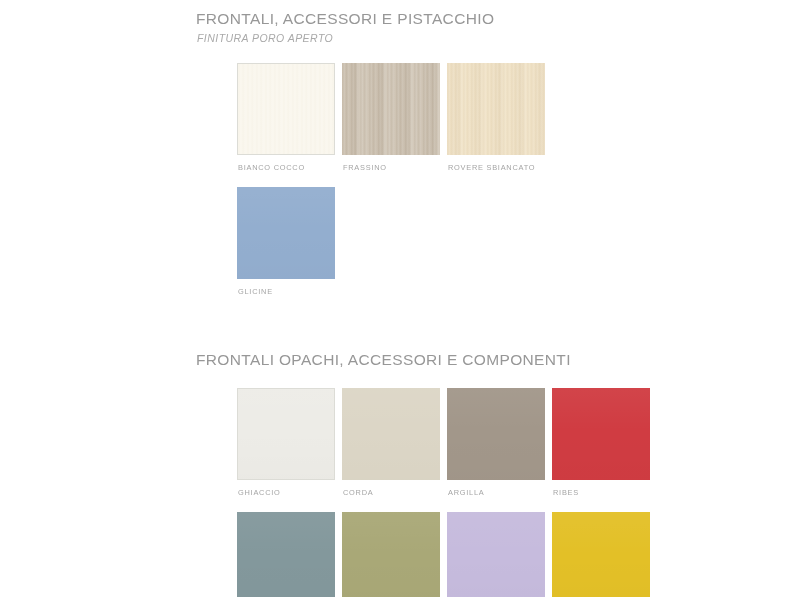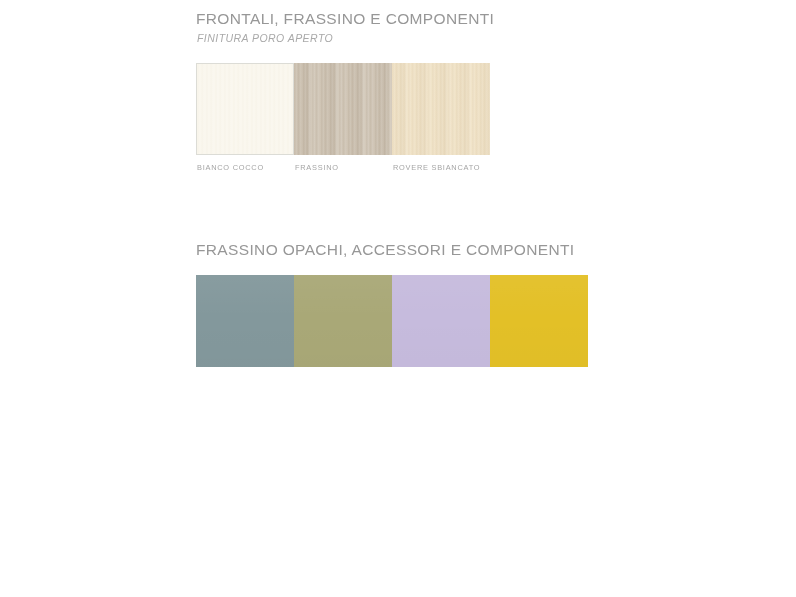--- a/index.html
+++ b/index.html
@@ -56,20 +56,22 @@
     line-height: 16px;
     margin: 0 0 0 1px;
     text-transform: uppercase;
     white-space: nowrap;
   }
 
   
   .swatch-row {
     display: flex;
     flex-direction: row;
+    gap: 7px;
+    margin-left: 41px;
   }
   .row-gap-1 { margin-top: 17px; }
   .row-gap-2 { margin-top: 14px; }
 
   .swatch-cell {
     width: 98px;
     flex: 0 0 98px;
   }
   .swatch-chip {
     position: relative;
@@ -155,21 +157,21 @@
   .section-spacer { height: 44px; }
 </style>
 </head>
 <body style="background: rgb(255, 255, 255);">
 
 <div id="page">
   <div class="content-column">
 
     <div class="section">
       <div class="section-header">
-        <div class="section-title">FRONTALI, FRASSINO E COMPONENTI</div>
+        <div class="section-title">FRONTALI, ACCESSORI E PISTACCHIO</div>
         <div class="section-subtitle">Finitura poro aperto</div>
       </div>
 
       <div class="swatch-row row-gap-1">
         <div class="swatch-cell">
           <div class="swatch-chip bordered" style="background-color: rgb(250, 247, 238);">
             <span class="grain g-soft"></span>
           </div>
           <div class="swatch-label">BIANCO COCCO</div>
         </div>
@@ -185,31 +187,66 @@
           <div class="swatch-chip" style="background-color: rgb(240, 226, 198);">
             <span class="grain g-med"></span>
           </div>
           <div class="swatch-label">ROVERE SBIANCATO</div>
         </div>
       </div>
 
       <div class="swatch-row row-gap-2">
 
 
+        <div class="swatch-cell">
+          <div class="swatch-chip" style="background-color: rgb(147, 174, 207);">
+            <span class="sheen"></span>
+          </div>
+          <div class="swatch-label">GLICINE</div>
+        </div>
 
       </div>
     </div>
 
     <div class="section-spacer"></div>
 
     <div class="section">
       <div class="section-header">
-        <div class="section-title">FRASSINO OPACHI, ACCESSORI E COMPONENTI</div>
-      </div>
-
+        <div class="section-title">FRONTALI OPACHI, ACCESSORI E COMPONENTI</div>
+      </div>
+
+      <div class="swatch-row row-gap-1">
+        <div class="swatch-cell">
+          <div class="swatch-chip bordered" style="background-color: rgb(237, 236, 231);">
+            <span class="sheen"></span>
+          </div>
+          <div class="swatch-label">GHIACCIO</div>
+        </div>
+
+        <div class="swatch-cell">
+          <div class="swatch-chip" style="background-color: rgb(220, 214, 198);">
+            <span class="sheen"></span>
+          </div>
+          <div class="swatch-label">CORDA</div>
+        </div>
+
+        <div class="swatch-cell">
+          <div class="swatch-chip" style="background-color: rgb(162, 151, 138);">
+            <span class="sheen"></span>
+          </div>
+          <div class="swatch-label">ARGILLA</div>
+        </div>
+
+        <div class="swatch-cell">
+          <div class="swatch-chip" style="background-color: rgb(208, 60, 66);">
+            <span class="sheen"></span>
+          </div>
+          <div class="swatch-label">RIBES</div>
+        </div>
+      </div>
 
       <div class="swatch-row row-gap-2">
         <div class="swatch-cell">
           <div class="swatch-chip" style="background-color: rgb(131, 152, 156);">
             <span class="sheen"></span>
           </div>
 
         </div>
 
         <div class="swatch-cell">

